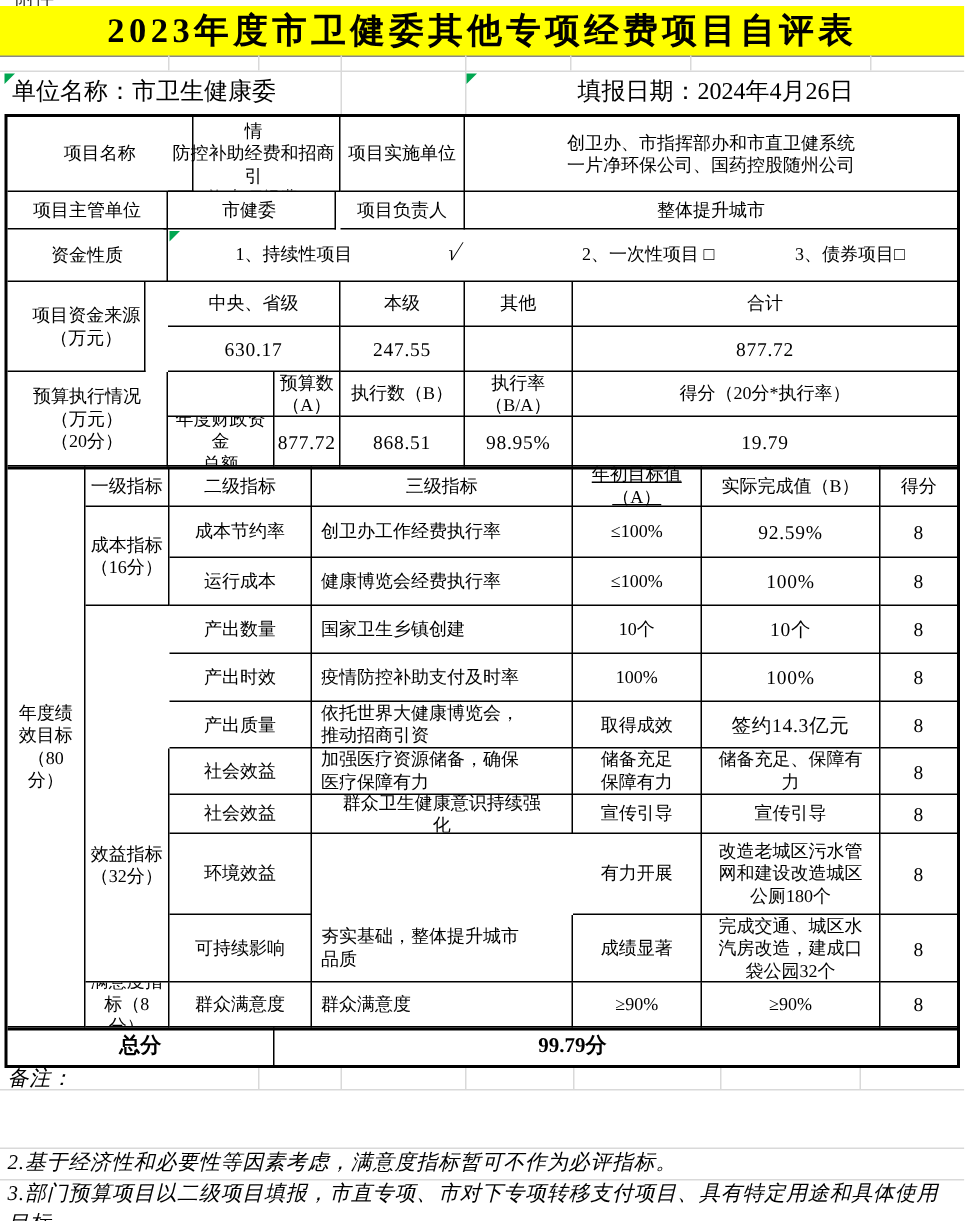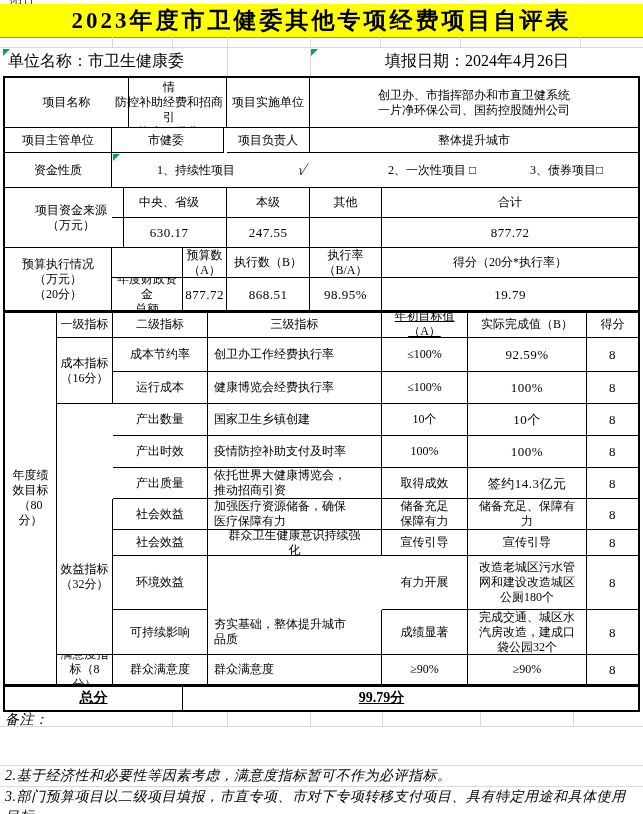--- a/index.html
+++ b/index.html
@@ -5,21 +5,21 @@
   html,body{margin:0;padding:0;background:#fff;}
   #stage{position:relative;width:643px;height:814px;background:#fff;overflow:hidden;
          font-family:"Liberation Serif","DejaVu Serif",serif;color:#000;}
   .cell{position:absolute;box-sizing:border-box;border-right:1px solid #000;border-bottom:1px solid #000;
         display:flex;align-items:center;justify-content:center;text-align:center;
         font-size:12px;line-height:15px;white-space:pre-line;overflow:hidden;padding:1px 2px;}
   .l{justify-content:flex-start;text-align:left;padding-left:6px;}
   .nb{border-right:none;}
   .nbb{border-bottom:none;}
   .num{font-size:13px;letter-spacing:0.5px;}
-  .bold{font-weight:bold;text-decoration:underline;}
+  .bold{font-weight:bold;}
   .gl{position:absolute;background:#d9d9d9;}
   .tri{position:absolute;width:0;height:0;border-top:7px solid #00a650;border-right:7px solid transparent;z-index:6;}
   #topstrip{position:absolute;left:0;top:0;width:643px;height:4px;overflow:hidden;}
   #topstrip span{position:absolute;left:10px;top:-10px;font-size:13px;color:#333;}
   #titleband{position:absolute;left:0;top:4px;width:643px;height:33px;background:#ffff00;
              border-bottom:1.5px solid #8a8a8a;display:flex;align-items:center;justify-content:center;}
   #titleband .t{font-weight:bold;font-size:23px;letter-spacing:3px;white-space:nowrap;}
   .inforow{position:absolute;top:51px;font-size:16px;white-space:nowrap;}
   #tbl{position:absolute;left:3px;top:76px;width:637px;height:636px;border:2px solid #000;
        box-sizing:border-box;background:#fff;}
@@ -73,21 +73,21 @@
 
     <div class="cell" style="left:0;top:75px;width:107px;height:35px;">资金性质</div>
     <div class="cell nb" style="left:107px;top:75px;width:526px;height:35px;justify-content:flex-start;">
       <div class="tri" style="left:1px;top:1px;"></div>
       <span class="opt" style="left:45px;">1、持续性项目</span>
       <span class="opt chk" style="left:186px;">√</span>
       <span class="opt" style="left:276px;">2、一次性项目  □</span>
       <span class="opt" style="left:418px;">3、债券项目□</span>
     </div>
 
-    <div class="cell" style="left:0;top:110px;width:119px;height:60px;padding-left:16px;">项目资金来源
+    <div class="cell" style="left:0;top:110px;width:92px;height:60px;padding-left:16px;">项目资金来源
 （万元）</div>
     <div class="cell" style="left:107px;top:110px;width:115px;height:30px;">中央、省级</div>
     <div class="cell" style="left:222px;top:110px;width:83px;height:30px;">本级</div>
     <div class="cell" style="left:305px;top:110px;width:72px;height:30px;">其他</div>
     <div class="cell nb" style="left:377px;top:110px;width:256px;height:30px;">合计</div>
     <div class="cell num" style="left:107px;top:140px;width:115px;height:30px;">630.17</div>
     <div class="cell num" style="left:222px;top:140px;width:83px;height:30px;">247.55</div>
     <div class="cell num" style="left:305px;top:140px;width:72px;height:30px;"></div>
     <div class="cell nb num" style="left:377px;top:140px;width:256px;height:30px;">877.72</div>
 

